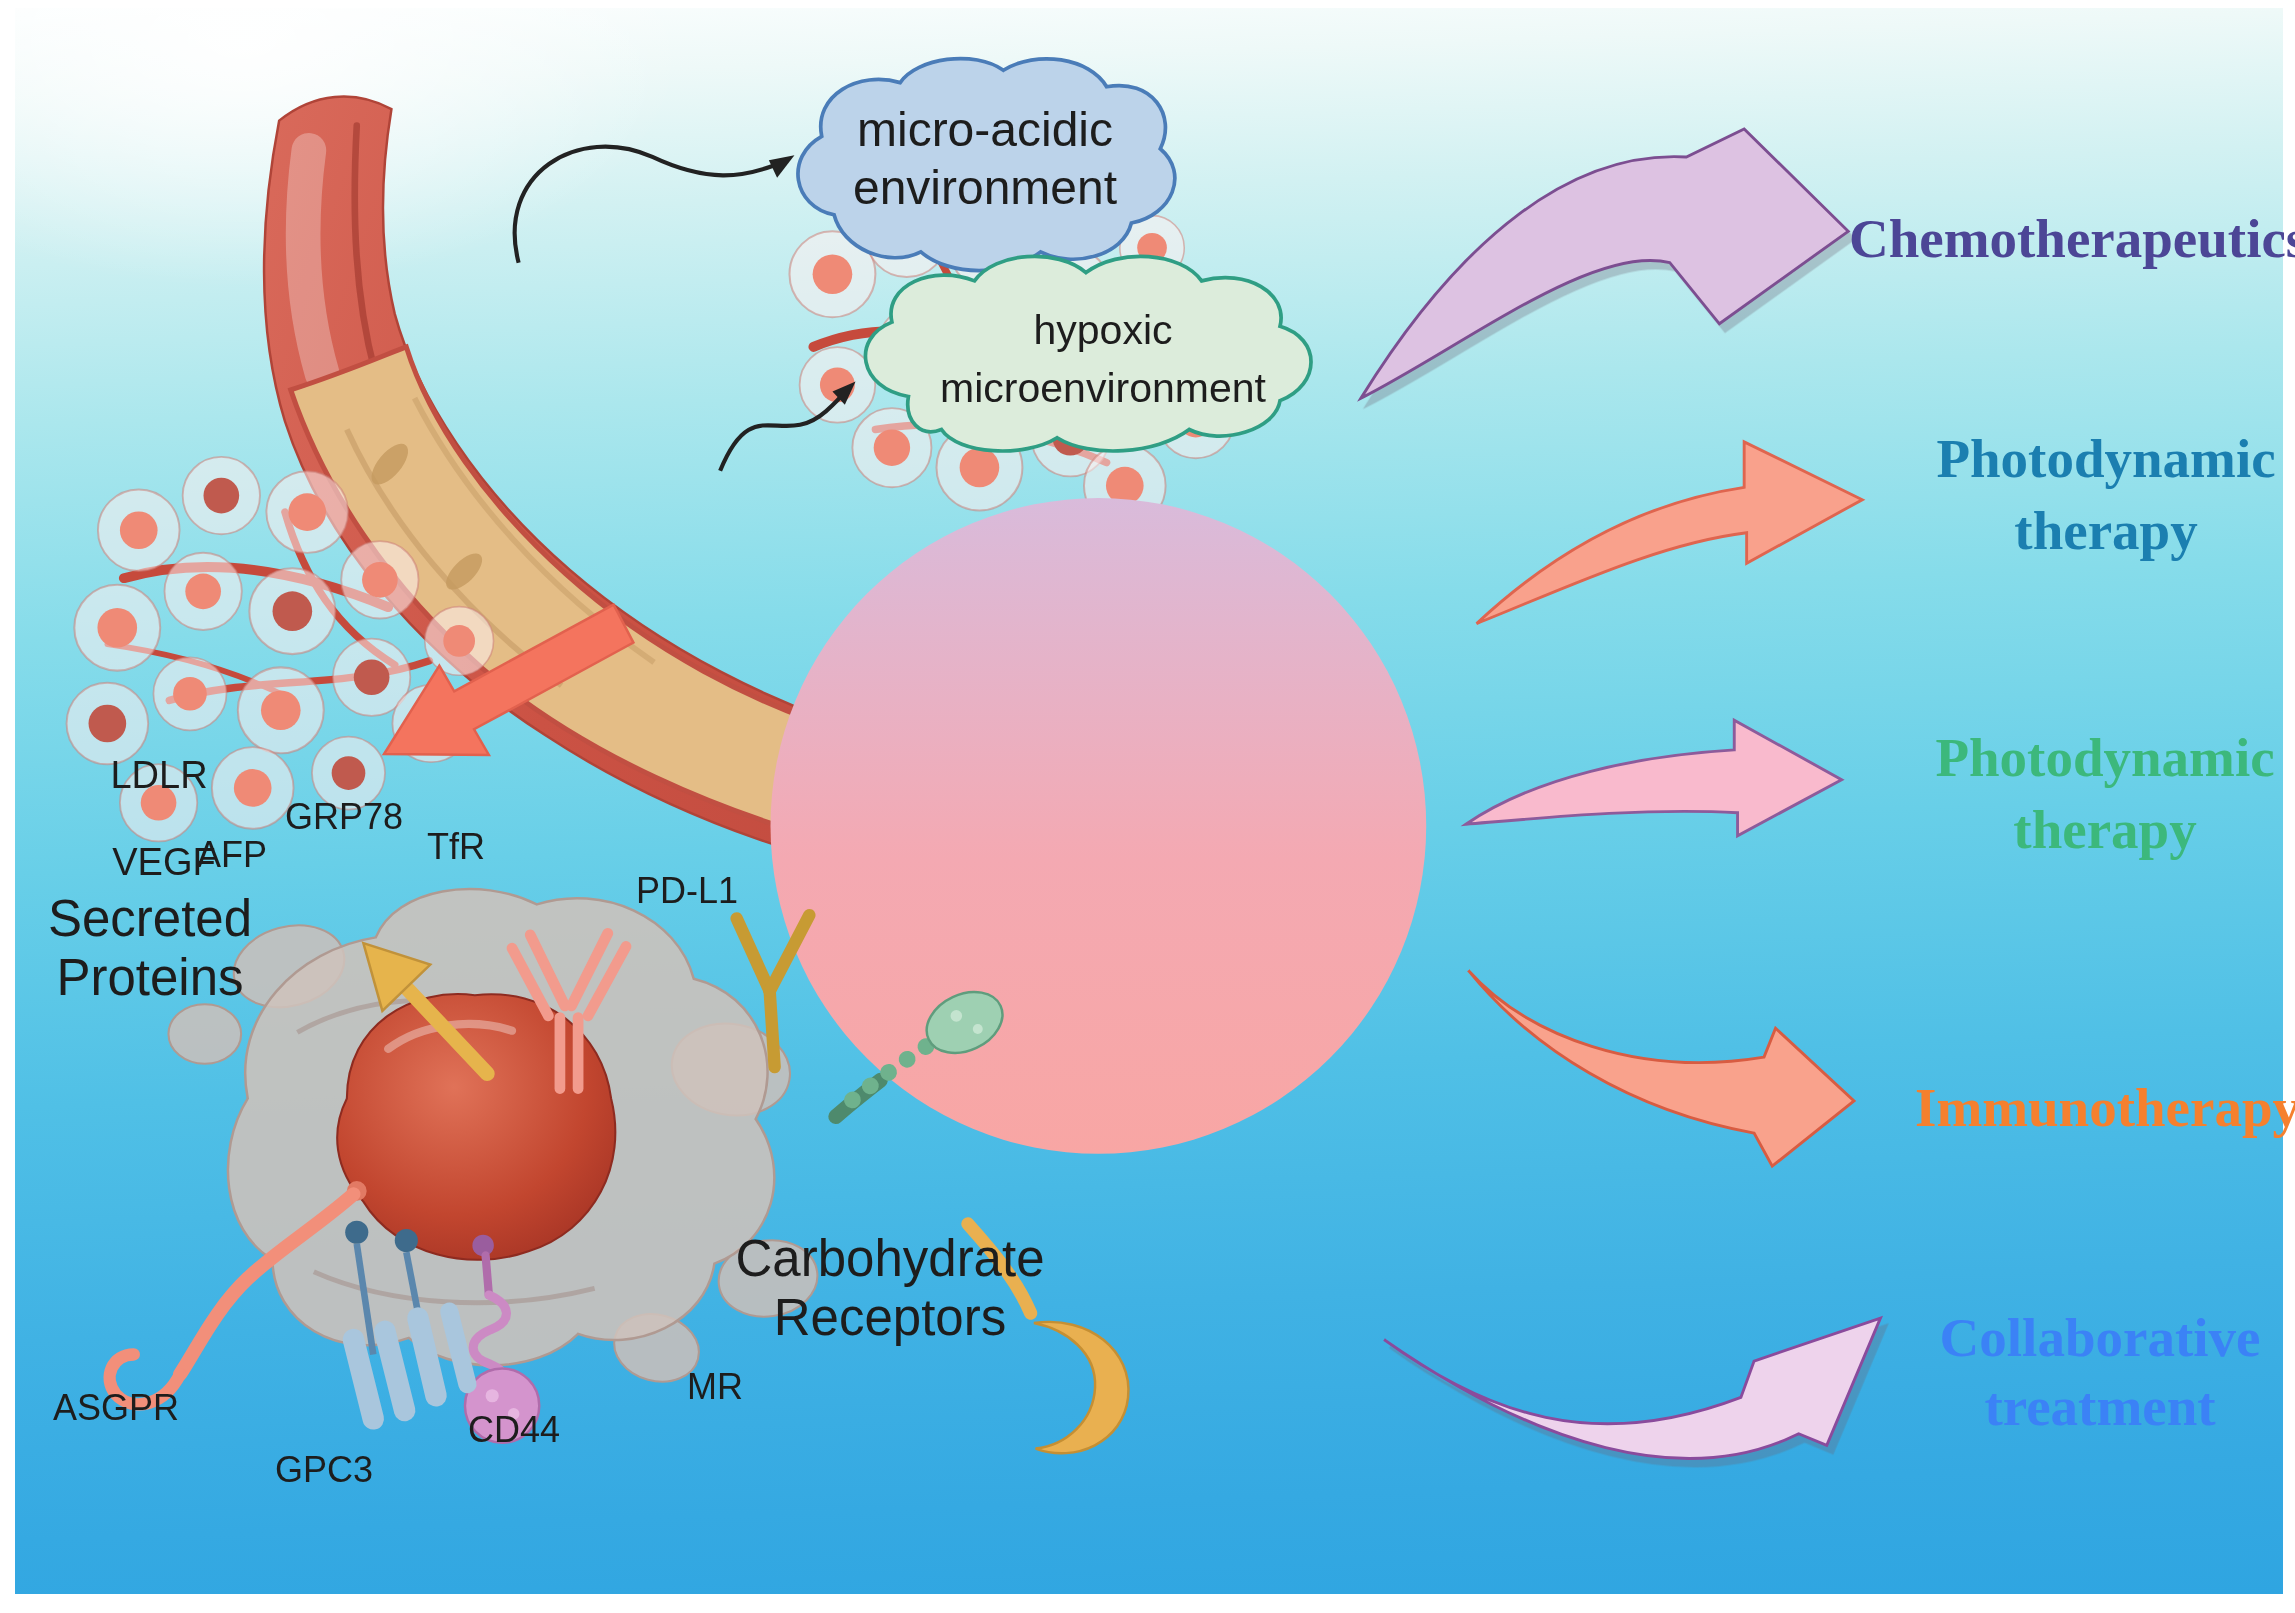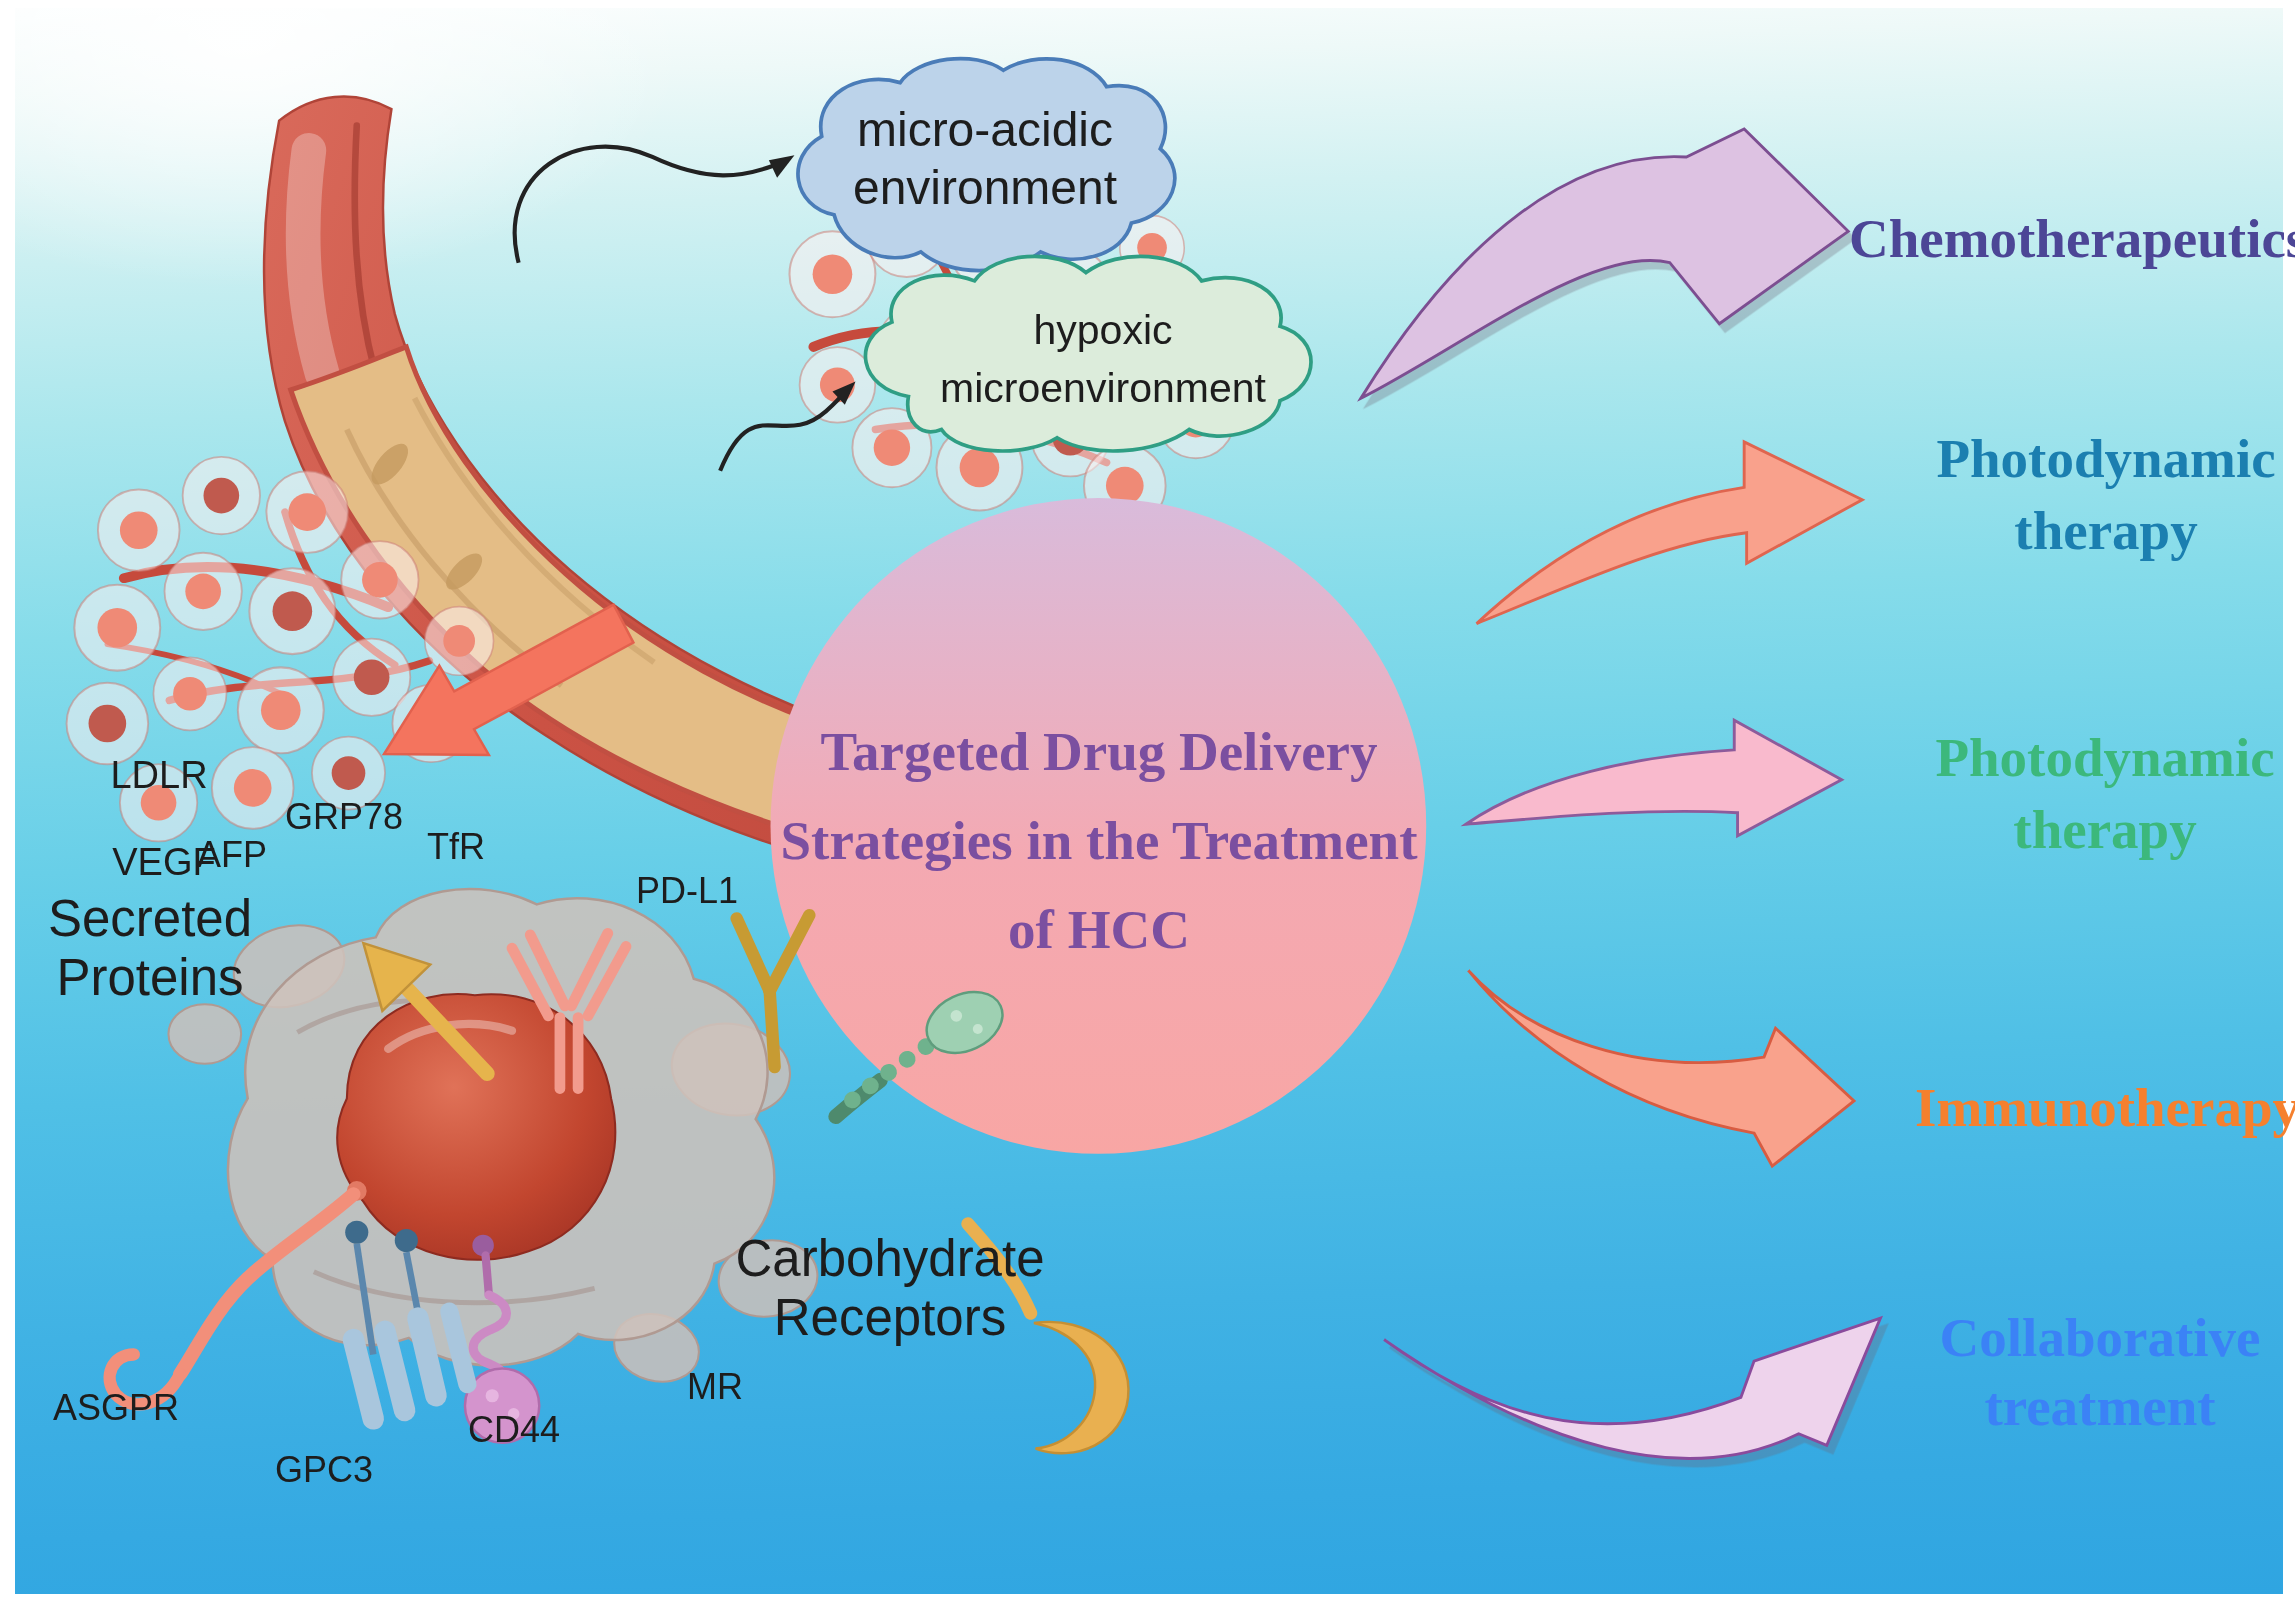--- a/index.html
+++ b/index.html
@@ -260,25 +260,20 @@
   <div class="lbl cloud-lbl" style="left:985px;top:101px;">
     <div>micro-acidic</div>
     <div>environment</div>
   </div>
 
   <div class="lbl cloud-lbl" style="left:1084px;top:301px;font-size:41px;margin-left:19px;">
     <div>hypoxic</div>
     <div>microenvironment</div>
   </div>
 
-  <div id="title" class="lbl serif" style="left:1099px;top:707px;">
-    <div>Targeted Drug Delivery</div>
-    <div>Strategies in the Treatment</div>
-    <div>of HCC</div>
-  </div>
 
   <div id="lbl-chemo" class="lbl serif t-lbl left-align" style="left:1849px;top:203px;">Chemotherapeutics</div>
 
   <div id="lbl-pdt-blue" class="lbl serif t-lbl" style="left:2106px;top:423px;">
     <div>Photodynamic</div>
     <div>therapy</div>
   </div>
 
   <div id="lbl-pdt-green" class="lbl serif t-lbl" style="left:2105px;top:722px;">
     <div>Photodynamic</div>

